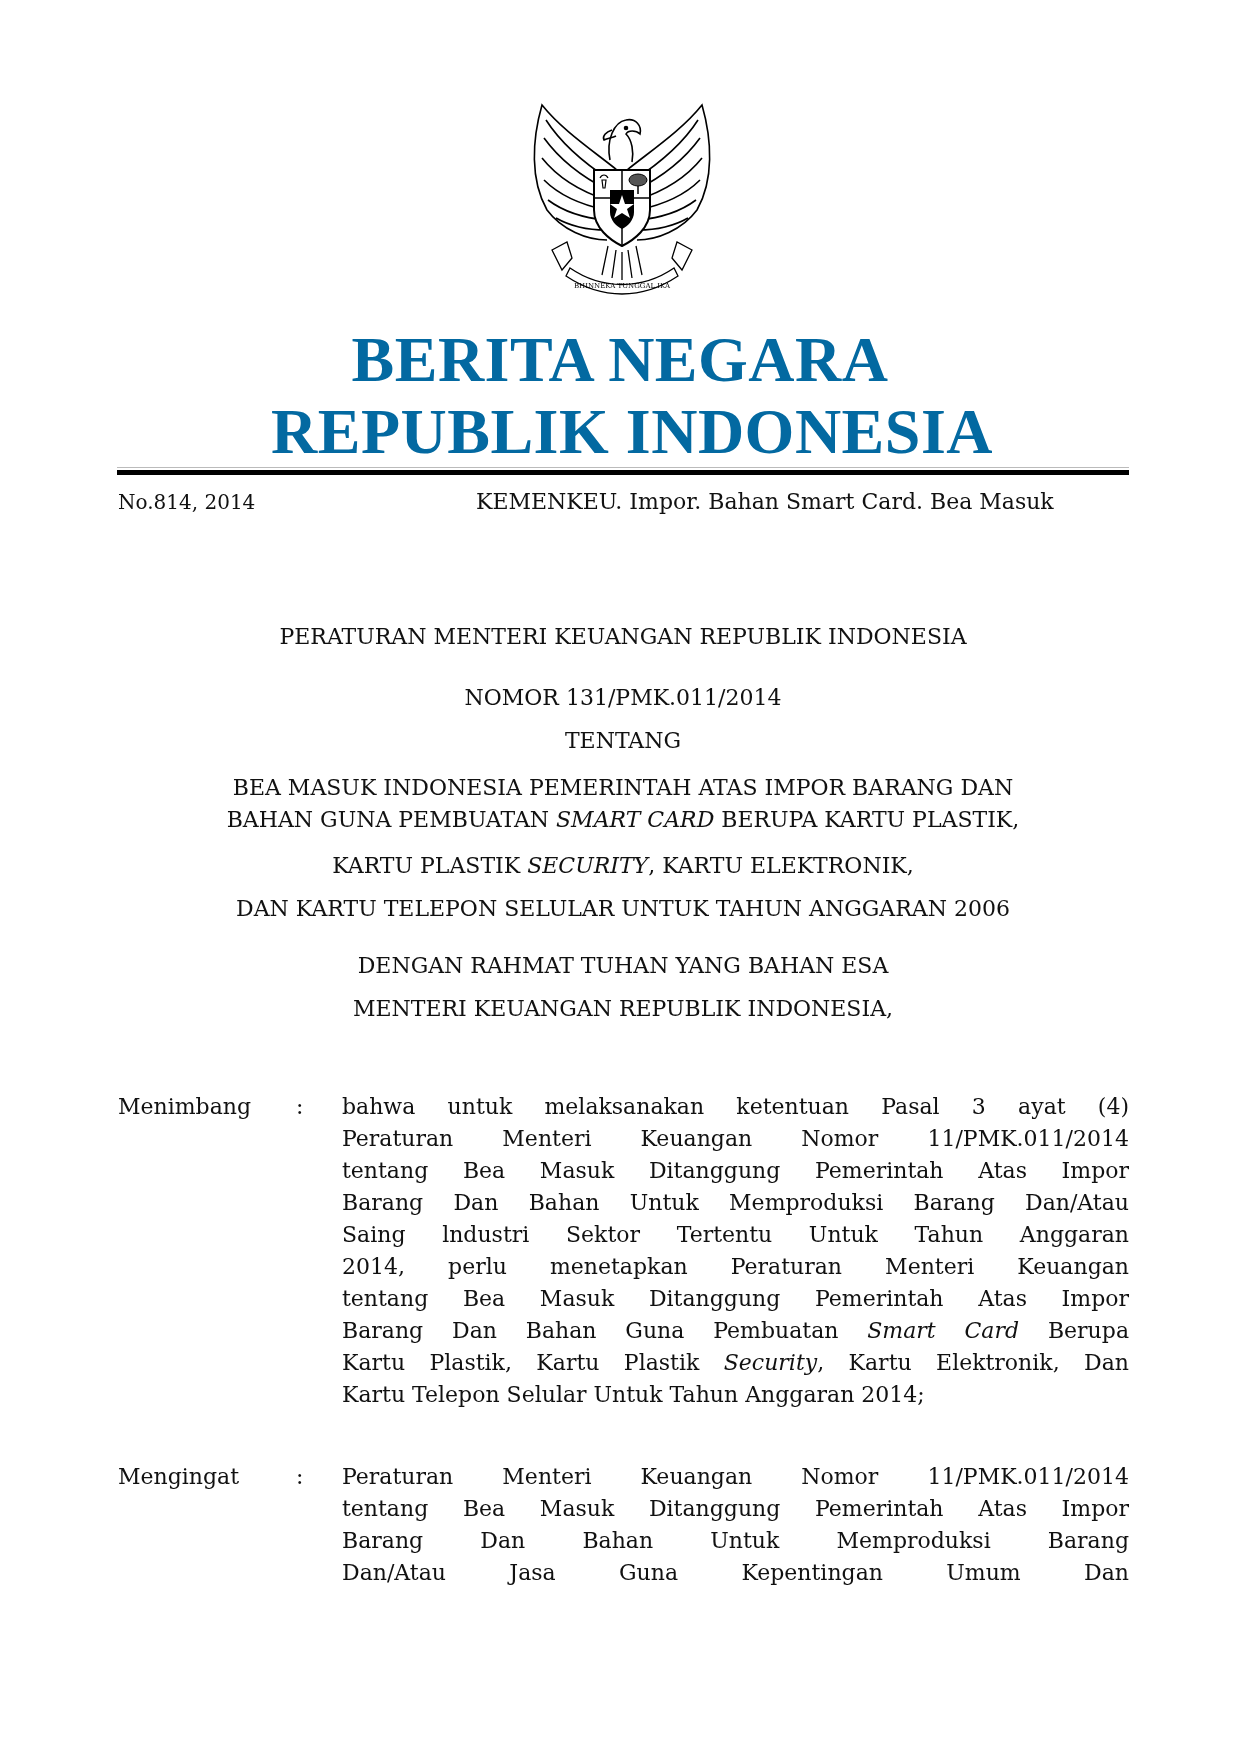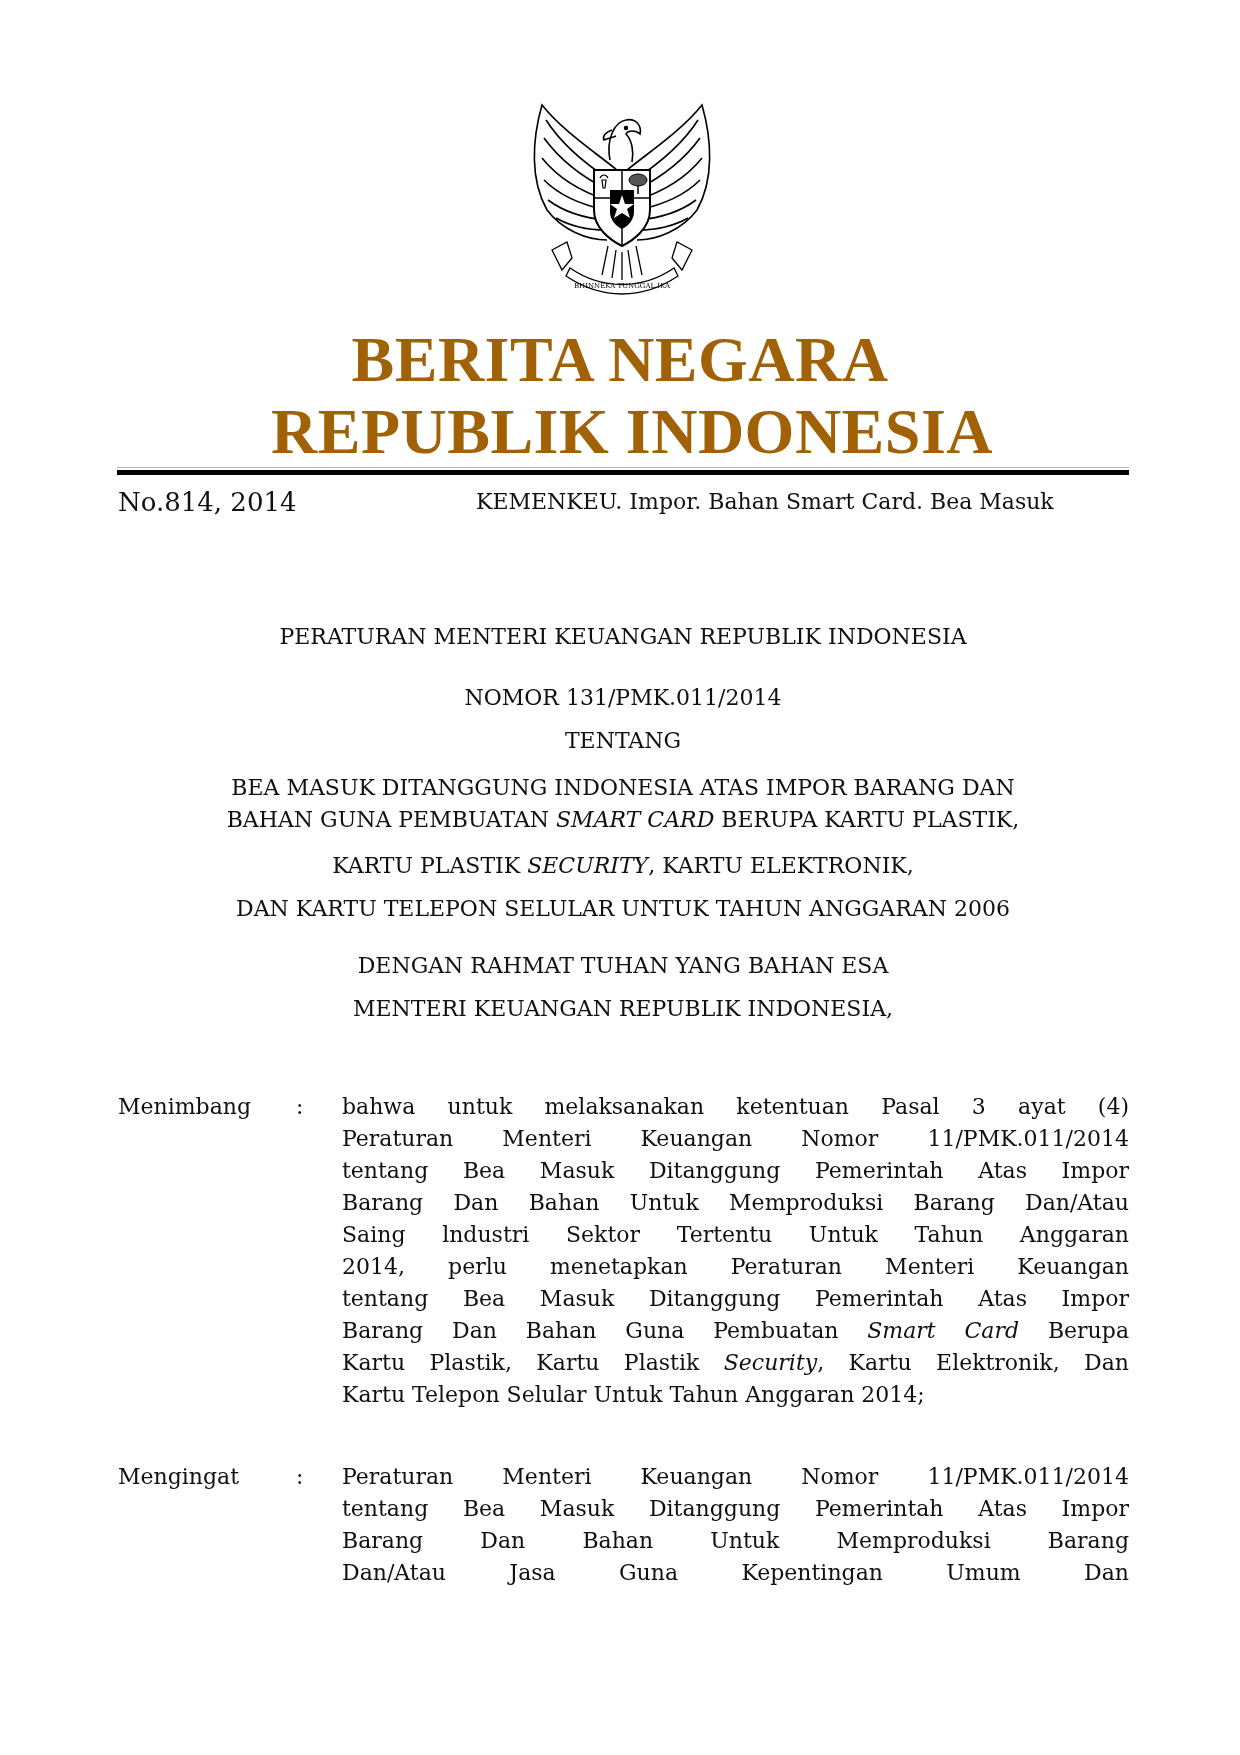--- a/index.html
+++ b/index.html
@@ -5,28 +5,28 @@
   html, body { margin: 0; padding: 0; background: #ffffff; }
   body {
     width: 1240px; height: 1755px; position: relative; overflow: hidden;
     font-family: "DejaVu Serif", "Liberation Serif", serif;
     color: #111111;
   }
   .emblem { position: absolute; left: 522px; top: 100px; width: 200px; height: 210px; }
   .masthead {
     position: absolute; left: 0; width: 1240px; text-align: center;
     font-family: "Liberation Serif", serif; font-weight: bold;
-    font-size: 64px; letter-spacing: 0.5px; line-height: 72px; color: #a16207;
+    font-size: 64px; letter-spacing: 0.5px; line-height: 72px; color: #0369a1;
   }
   .mh1 { top: 324px; }
   .mh2 { top: 396px; margin-left: 12px; }
   .rule { position: absolute; left: 117px; width: 1012px; top: 470px; height: 5px; background: #000; }
   .rule-thin { position: absolute; left: 117px; width: 1012px; top: 467px; height: 1px; background: #bbbbbb; }
 
-  .meta-no { position: absolute; left: 118px; top: 486px; font-size: 26px; line-height: 32px; }
+  .meta-no { position: absolute; left: 118px; top: 486px; font-size: 20px; line-height: 32px; }
   .meta-subject {
     position: absolute; left: 476px; top: 486px; width: 652px;
     font-size: 22px; line-height: 32px; text-align: justify; text-align-last: left;
   }
 
   .center-line {
     position: absolute; left: 117px; width: 1012px; text-align: center;
     font-size: 22px; line-height: 32px; white-space: nowrap;
   }
   .center-line i { font-style: italic; }
@@ -90,21 +90,21 @@
 <div class="rule-thin"></div>
 <div class="rule"></div>
 
 <div class="meta-no">No.814, 2014</div>
 <div class="meta-subject">KEMENKEU. Impor. Bahan Smart Card. Bea Masuk</div>
 
 <div class="center-line" style="top:621px">PERATURAN MENTERI KEUANGAN REPUBLIK INDONESIA</div>
 <div class="center-line" style="top:682px">NOMOR 131/PMK.011/2014</div>
 <div class="center-line" style="top:725px">TENTANG</div>
 
-<div class="center-line" style="top:772px">BEA MASUK DITANGGUNG INDONESIA ATAS IMPOR BARANG DAN</div>
+<div class="center-line" style="top:772px">BEA MASUK INDONESIA PEMERINTAH ATAS IMPOR BARANG DAN</div>
 <div class="center-line" style="top:804px"><span>BAHAN GUNA PEMBUATAN </span><i>SMART CARD</i><span> BERUPA KARTU PLASTIK,</span></div>
 <div class="center-line" style="top:850px"><span>KARTU PLASTIK </span><i>SECURITY</i><span>, KARTU ELEKTRONIK,</span></div>
 <div class="center-line" style="top:893px">DAN KARTU TELEPON SELULAR UNTUK TAHUN ANGGARAN 2006</div>
 
 <div class="center-line" style="top:950px">DENGAN RAHMAT TUHAN YANG BAHAN ESA</div>
 <div class="center-line" style="top:993px">MENTERI KEUANGAN REPUBLIK INDONESIA,</div>
 
 <div class="clause-label" style="top:1091px">Menimbang</div>
 <div class="clause-colon" style="top:1091px">:</div>
 <div class="clause-body" style="top:1091px">

